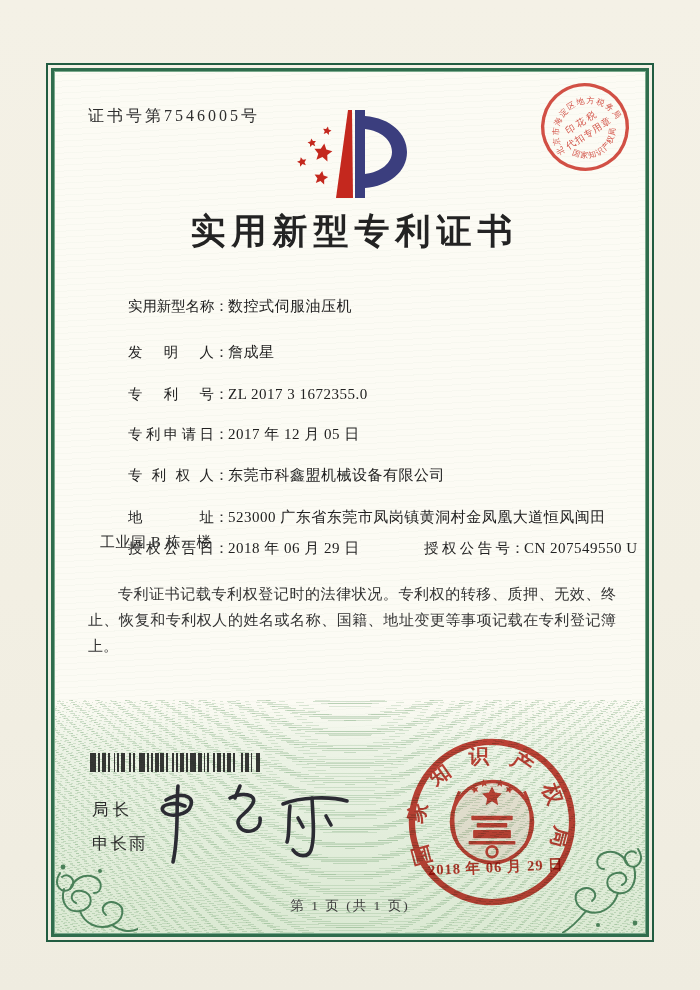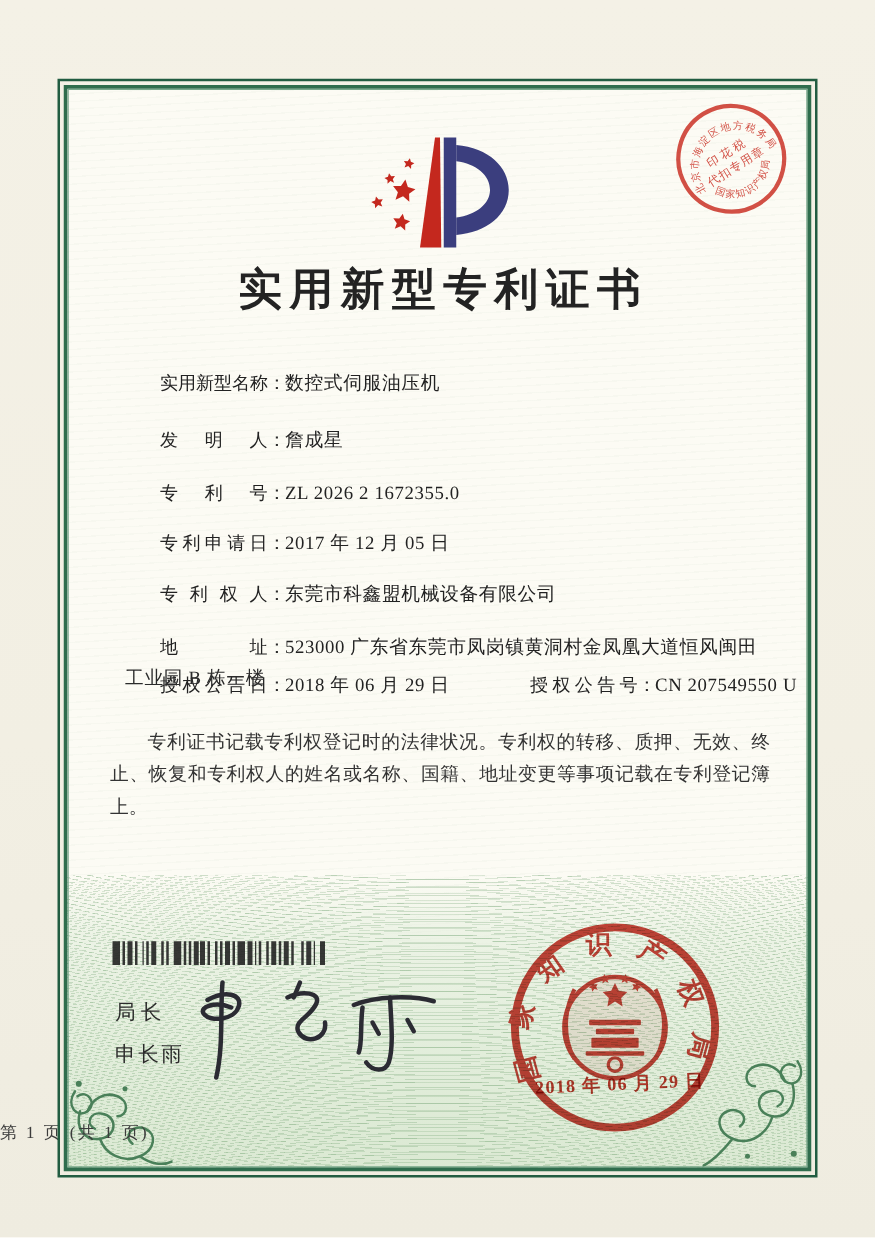--- a/index.html
+++ b/index.html
@@ -58,21 +58,21 @@
   .barcode span{height:100%;}
   .bar{background:#1c1c1c; opacity:.88;}
   .signer-title{position:absolute; left:92px; top:799px; z-index:5; font-size:16.5px; letter-spacing:4px;}
   .signer-name{position:absolute; left:92px; top:833px; z-index:5; font-size:16.5px; letter-spacing:2px;}
   .signature{position:absolute; left:140px; top:780px; z-index:5;}
   .seal{position:absolute; left:402px; top:732px; z-index:5; mix-blend-mode:multiply; opacity:.93;}
   .seal-date{
     position:absolute; left:428px; top:858px; z-index:5; font-size:14.5px; font-weight:bold;
     color:#c23a2e; letter-spacing:1px; transform:rotate(-2.5deg); mix-blend-mode:multiply;
   }
-  .footer-page{position:absolute; left:0; top:897px; width:100%; text-align:left; z-index:5; font-size:13.5px; letter-spacing:2px; color:#3c3c3c;}
+  .footer-page{position:absolute; left:0; top:897px; width:100%; text-align:center; z-index:5; font-size:13.5px; letter-spacing:2px; color:#3c3c3c;}
   .tax-stamp{position:absolute; left:538px; top:80px; z-index:7; transform:rotate(-32deg); mix-blend-mode:multiply; opacity:.88;}
   .ornament{position:absolute; z-index:3;}
   .orn-left{left:54px; bottom:53px;}
   .orn-right{right:54px; bottom:53px; transform:scaleX(-1);}
   svg{font-family:inherit; display:block;}
 </style>
 </head>
 <body>
 
 <div class="page">
@@ -100,20 +100,21 @@
       <path d="M18,20 C22,10 32,4 42,8 C52,12 50,24 42,24"></path>
       <circle cx="11" cy="78" r="2.4" fill="#4a8059" stroke="none"></circle>
       <circle cx="48" cy="80" r="2" fill="#4a8059" stroke="none"></circle>
     </g>
   </svg>
 
   <div class="frame">
     <div class="frame-inner"></div>
   </div>
 
+  <div class="cert-no">证书号第7546005号</div>
 
   <svg class="logo" width="134" height="96" viewBox="0 0 134 96">
     <defs>
       <path id="star" d="M0,-10 L2.94,-4.05 L9.51,-3.09 L4.76,1.55 L5.88,8.09 L0,4.2 L-5.88,8.09 L-4.76,1.55 L-9.51,-3.09 L-2.94,-4.05 Z"></path>
     </defs>
     <g>
       <polygon points="65,4 69,4 70,92 53,92" fill="#c4281e"></polygon>
       <polygon points="72,4 82,4 82,92 72,92" fill="#3b3e7e"></polygon>
       <path d="M82,10 C108,12 124,28 124,46 C124,66 106,80 82,82 L82,68 C98,66 109,57 109,46 C109,34 98,25 82,23 Z" fill="#3b3e7e"></path>
     </g>
@@ -129,21 +130,21 @@
   <h1 class="title">实用新型专利证书</h1>
 
   <div class="fields">
     <div class="frow" style="top:0">
       <span class="flabel">实用新型名称</span><span class="fcolon">：</span><span class="fvalue">数控式伺服油压机</span>
     </div>
     <div class="frow" style="top:46px">
       <span class="flabel">发明人</span><span class="fcolon">：</span><span class="fvalue">詹成星</span>
     </div>
     <div class="frow" style="top:88px">
-      <span class="flabel">专利号</span><span class="fcolon">：</span><span class="fvalue">ZL 2026 2 1672355.0</span>
+      <span class="flabel">专利号</span><span class="fcolon">：</span><span class="fvalue">ZL 2017 3 1672355.0</span>
     </div>
     <div class="frow" style="top:128px">
       <span class="flabel">专利申请日</span><span class="fcolon">：</span><span class="fvalue">2017 年 12 月 05 日</span>
     </div>
     <div class="frow" style="top:169px">
       <span class="flabel">专利权人</span><span class="fcolon">：</span><span class="fvalue">东莞市科鑫盟机械设备有限公司</span>
     </div>
     <div class="frow" style="top:211px">
       <span class="flabel">地址</span><span class="fcolon">：</span><span class="fvalue">523000 广东省东莞市凤岗镇黄洞村金凤凰大道恒风闽田</span>
     </div>

